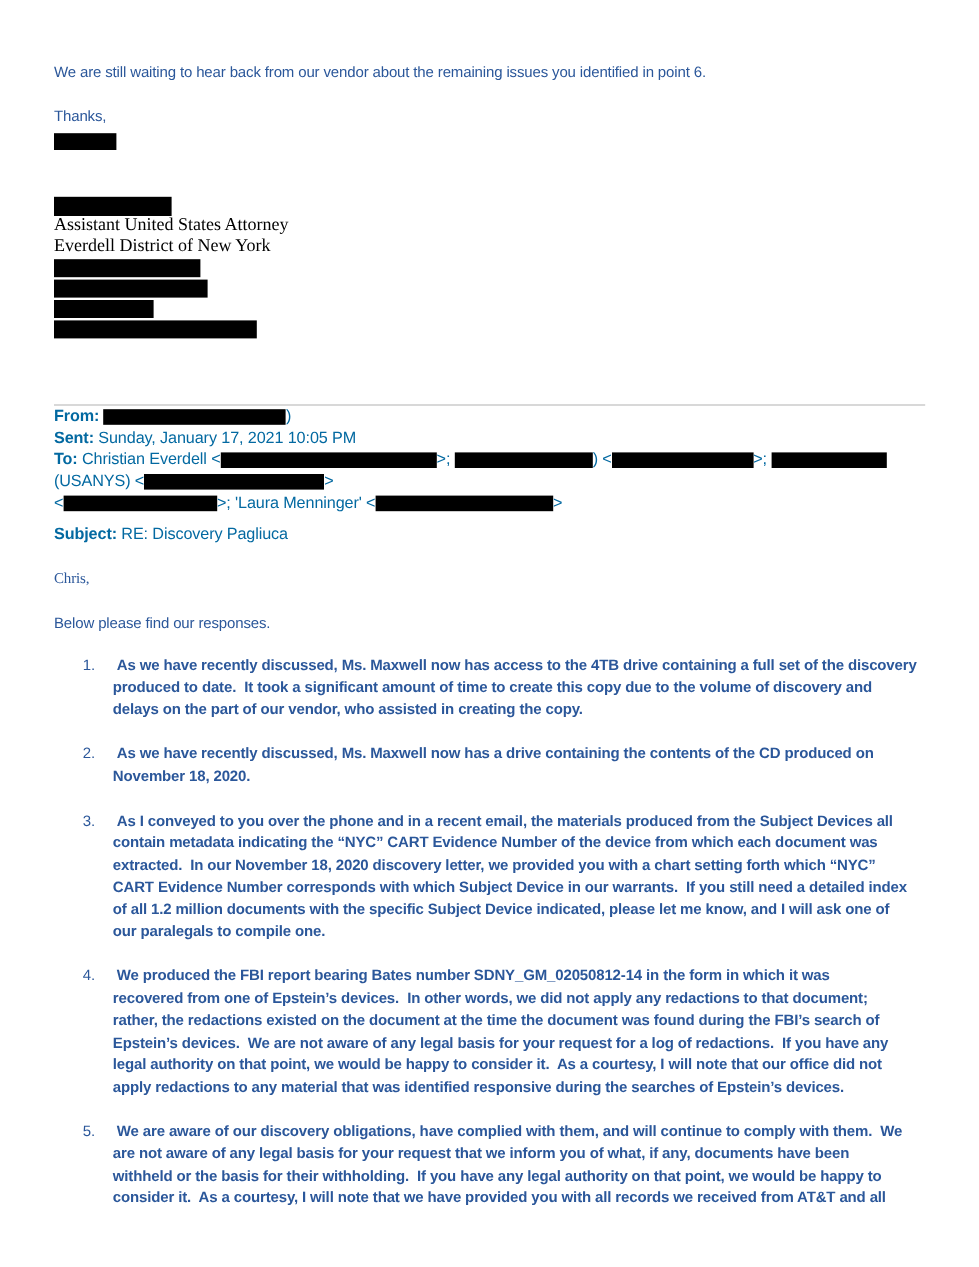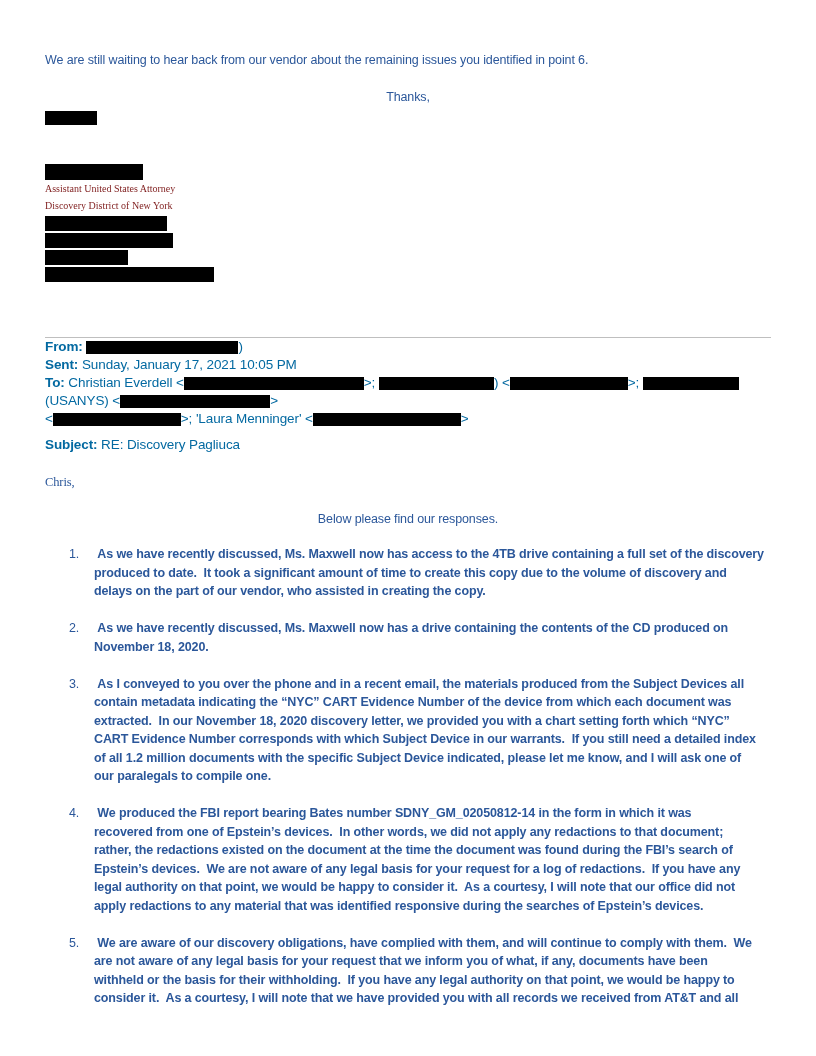--- a/index.html
+++ b/index.html
@@ -20,37 +20,37 @@
   p { margin: 0; }
 
   
   .blue {
     color: #2B579A;
     font-size: 12.5px;
     line-height: 18.5px;
     letter-spacing: -0.12px;
     white-space: pre-wrap;
   }
-  .gap-line { margin-top: 18.5px; text-align: center; }
+  .gap-line { margin-top: 18.5px; }
 
   
   .rb-block { background: #000; }
   .rb {
     display: inline-block;
     background: #000;
     height: 13px;
     vertical-align: text-bottom;
   }
 
   
   .sig-text {
     font-family: "Liberation Serif", serif;
-    font-size: 10px;
+    font-size: 15px;
     line-height: 17px;
-    color: #7f1d1d;
+    color: #000000;
     white-space: pre-wrap;
   }
 
   
   .divider {
     border: none;
     border-top: 1px solid #BFBFBF;
     margin: 55px 0 0 0;
   }
 
@@ -85,21 +85,21 @@
 <div class="page">
 
   <p class="blue">We are still waiting to hear back from our vendor about the remaining issues you identified in point 6.</p>
   <p class="blue gap-line">Thanks,</p>
 
   <div class="rb-block" style="width:52px; height:14px; margin-top:4px;"></div>
 
   <div>
     <div class="rb-block" style="width:98px; height:16px; margin-top:39px;"></div>
     <p class="sig-text">Assistant United States Attorney</p>
-    <p class="sig-text">Discovery District of New York</p>
+    <p class="sig-text">Everdell District of New York</p>
     <div class="rb-block" style="width:122px; height:15px; margin-top:2px;"></div>
     <div class="rb-block" style="width:128px; height:15px; margin-top:2px;"></div>
     <div class="rb-block" style="width:83px; height:15px; margin-top:2px;"></div>
     <div class="rb-block" style="width:169px; height:15px; margin-top:2px;"></div>
   </div>
 
   <hr class="divider">
 
   <div class="hdr">
     <p><b>From: </b><span class="rb" style="width:152px"></span><span>)</span></p>

